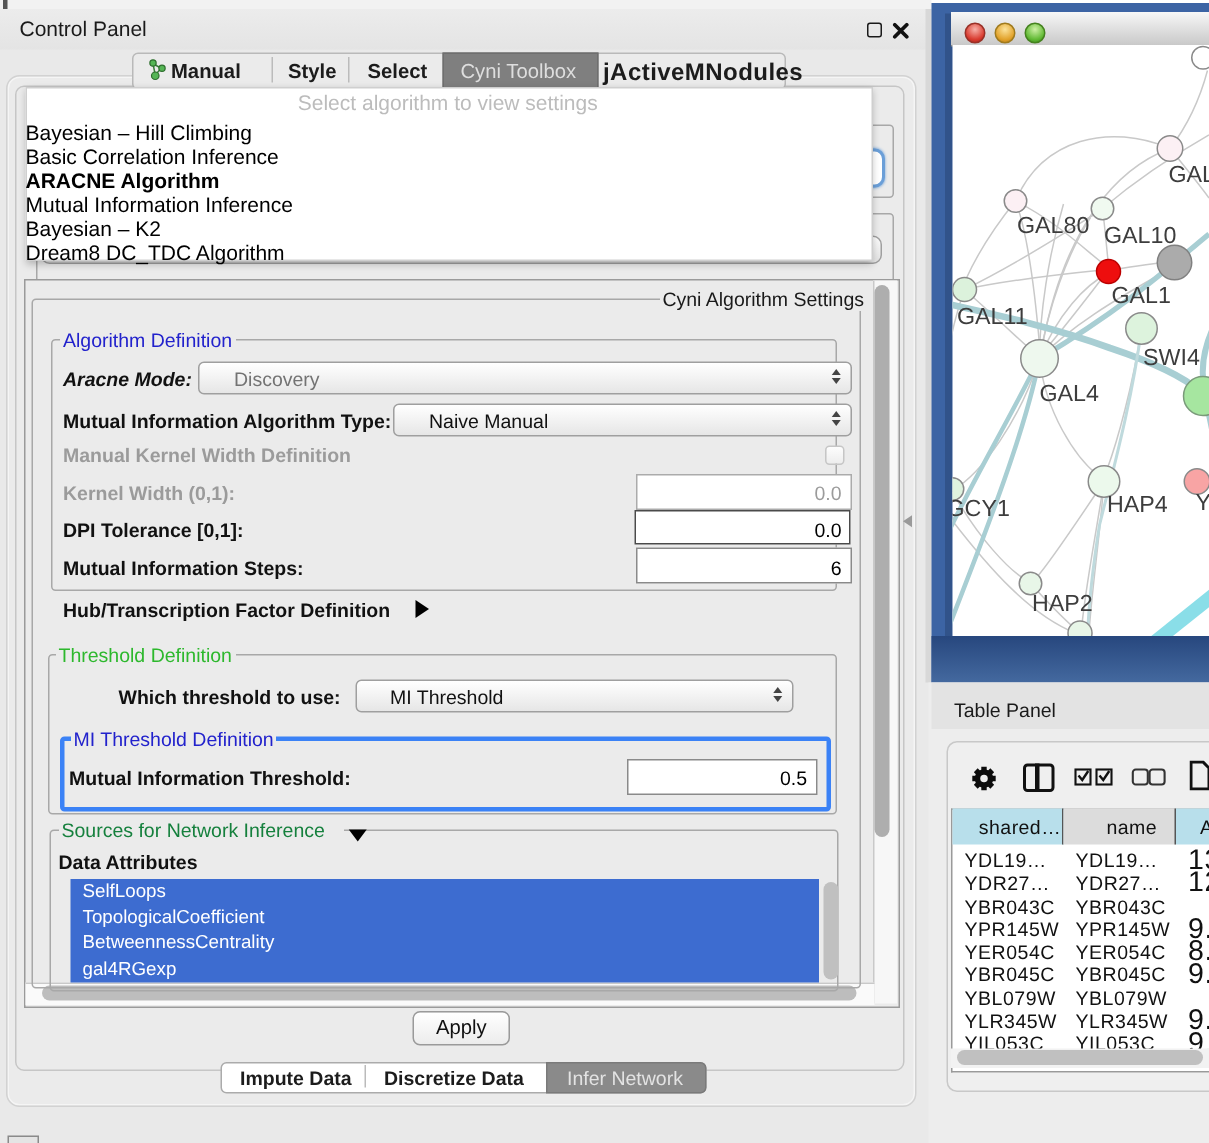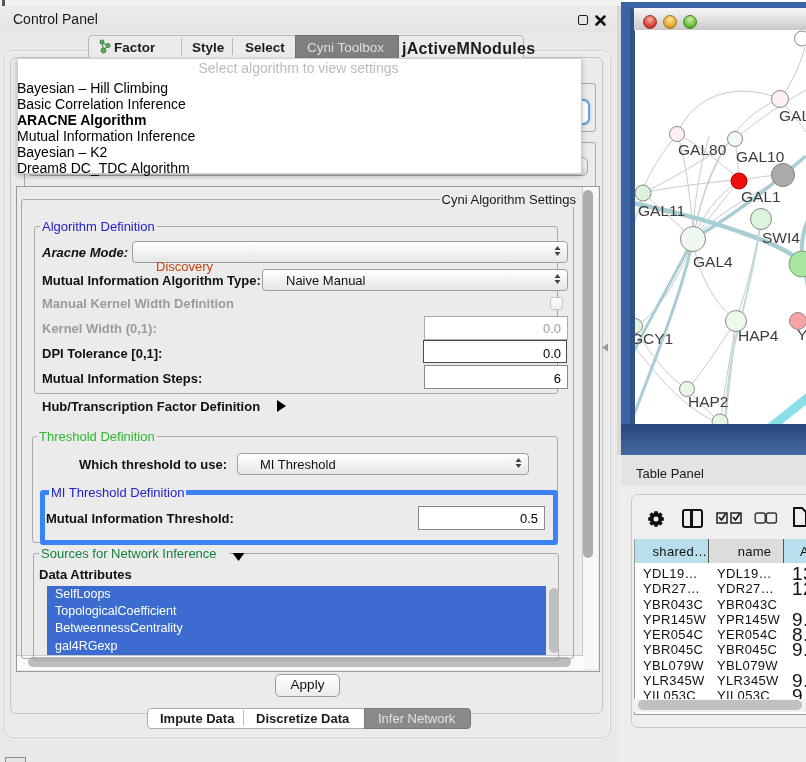--- a/index.html
+++ b/index.html
@@ -33,21 +33,21 @@
 
 <div class="abs" style="left:88px;top:35px;width:434px;height:23px;background:#ebebeb;border:1px solid #b9b9b9;border-radius:4px;"></div>
 <div class="abs" style="left:295px;top:35px;width:102px;height:23px;background:#7f7f7f;border:1px solid #6f6f6f;"></div>
 
 <svg class="abs" style="left:98px;top:38px;" width="14" height="16" viewBox="0 0 14 16">
   <path d="M4 4.5 L5.5 12 M9.5 7.5 L5.5 12 M4 4.5 L9.5 7.5" stroke="#3a7d3a" stroke-width="1" fill="none"></path>
   <circle cx="4" cy="4" r="2.1" fill="#55b555" stroke="#2e6e2e" stroke-width="0.8"></circle>
   <circle cx="10" cy="7.5" r="2.1" fill="#55b555" stroke="#2e6e2e" stroke-width="0.8"></circle>
   <circle cx="5.5" cy="12.5" r="2.5" fill="#55b555" stroke="#2e6e2e" stroke-width="0.8"></circle>
 </svg>
-<div class="abs b" style="left:114px;top:40px;font-size:13.5px;color:#1c1c1c;">Factor</div>
+<div class="abs b" style="left:114px;top:40px;font-size:13.5px;color:#1c1c1c;">Manual</div>
 <div class="abs" style="left:181px;top:38px;width:1px;height:17px;background:#bbb;"></div>
 <div class="abs b" style="left:192px;top:40px;font-size:13.5px;color:#1c1c1c;">Style</div>
 <div class="abs" style="left:232px;top:38px;width:1px;height:17px;background:#bbb;"></div>
 <div class="abs b" style="left:245px;top:40px;font-size:13.5px;color:#1c1c1c;">Select</div>
 <div class="abs" style="left:307px;top:40px;font-size:13.5px;color:#dedede;">Cyni Toolbox</div>
 <div class="abs b" style="left:402px;top:40px;font-size:16px;letter-spacing:0.3px;color:#1c1c1c;">jActiveMNodules</div>
 
 <div class="abs" style="left:16px;top:186px;width:582px;height:484px;background:#ebebeb;border:1px solid #9a9a9a;"></div>
 
 <div class="abs" style="left:582px;top:187px;width:15px;height:482px;background:#f7f7f7;border-left:1px solid #c9c9c9;"></div>
@@ -59,21 +59,21 @@
 <fieldset class="abs" style="left:21px;top:192px;width:551px;height:465px;border:1px solid #a8a8a8;border-radius:3px;margin:0;padding:0;text-align:right;">
 <legend style="font-size:13px;color:#1a1a1a;margin-left:5px;padding:0 2px;">Cyni Algorithm Settings</legend>
 </fieldset>
 
 <fieldset class="abs" style="left:34px;top:219px;width:522px;height:173px;border:1px solid #a8a8a8;border-radius:3px;margin:0;padding:0;">
 <legend style="font-size:13px;color:#2222cc;margin-left:5px;padding:0 2px;">Algorithm Definition</legend>
 </fieldset>
 
 <div class="abs b" style="left:42px;top:245px;font-size:13px;color:#111;font-style:italic;">Aracne Mode:</div>
 <div class="abs combo" style="left:132px;top:241px;width:434px;height:20px;background:linear-gradient(#ffffff,#e6e6e6);border:1px solid #9f9f9f;border-radius:4px;"></div>
-<div class="abs" style="left:156px;top:259px;font-size:13px;color:#c2410c;">Discovery</div>
+<div class="abs" style="left:156px;top:245px;font-size:13px;color:#737373;">Discovery</div>
 <svg class="abs" style="left:553px;top:245px;" width="9" height="12" viewBox="0 0 9 12">
  <path d="M4.5 1 L7.5 5 L1.5 5 Z" fill="#444"></path>
     <path d="M4.5 11 L7.5 7 L1.5 7 Z" fill="#444"></path>
 </svg>
 
 <div class="abs b" style="left:42px;top:273px;font-size:13px;color:#111;">Mutual Information Algorithm Type:</div>
 <div class="abs combo" style="left:262px;top:269px;width:304px;height:20px;background:linear-gradient(#ffffff,#e6e6e6);border:1px solid #9f9f9f;border-radius:4px;"></div>
 <div class="abs" style="left:286px;top:273px;font-size:13px;color:#111;">Naive Manual</div>
 <svg class="abs" style="left:553px;top:273px;" width="9" height="12" viewBox="0 0 9 12">
  <path d="M4.5 1 L7.5 5 L1.5 5 Z" fill="#444"></path>
@@ -104,21 +104,21 @@
 <legend style="font-size:13px;color:#2db82d;margin-left:4px;padding:0 2px;">Threshold Definition</legend>
 </fieldset>
 <div class="abs b" style="left:79px;top:457px;font-size:13px;color:#111;">Which threshold to use:</div>
 <div class="abs combo" style="left:237px;top:453px;width:290px;height:20px;background:linear-gradient(#ffffff,#e6e6e6);border:1px solid #9f9f9f;border-radius:4px;"></div>
 <div class="abs" style="left:260px;top:457px;font-size:13px;color:#111;">MI Threshold</div>
 <svg class="abs" style="left:514px;top:457px;" width="9" height="12" viewBox="0 0 9 12">
  <path d="M4.5 1 L7.5 5 L1.5 5 Z" fill="#444"></path>
     <path d="M4.5 11 L7.5 7 L1.5 7 Z" fill="#444"></path>
 </svg>
 
-<fieldset class="abs" style="left:40px;top:485px;width:508px;height:50px;border:5px solid #3b82f6;border-radius:3px;margin:0;padding:0;">
+<fieldset class="abs" style="left:40px;top:485px;width:508px;height:50px;border:3px solid #3b82f6;border-radius:3px;margin:0;padding:0;">
 <legend style="font-size:13px;color:#2222cc;margin-left:4px;padding:0 2px;">MI Threshold Definition</legend>
 </fieldset>
 <div class="abs b" style="left:46px;top:511px;font-size:13px;color:#111;">Mutual Information Threshold:</div>
 <div class="abs" style="left:418px;top:506px;width:125px;height:22px;background:#fff;border:1px solid #8a8a8a;"></div>
 <div class="abs" style="left:418px;top:511px;width:120px;font-size:13px;color:#000;text-align:right;">0.5</div>
 
 <fieldset class="abs" style="left:33px;top:546px;width:524px;height:113px;border:1px solid #a8a8a8;border-radius:3px;margin:0;padding:0;">
 <legend style="font-size:13px;color:#15803d;margin-left:5px;padding:0 2px;">Sources for Network Inference&nbsp;&nbsp;&nbsp;</legend>
 </fieldset>
 <svg class="abs" style="left:232px;top:552px;" width="13" height="10" viewBox="0 0 13 10">

